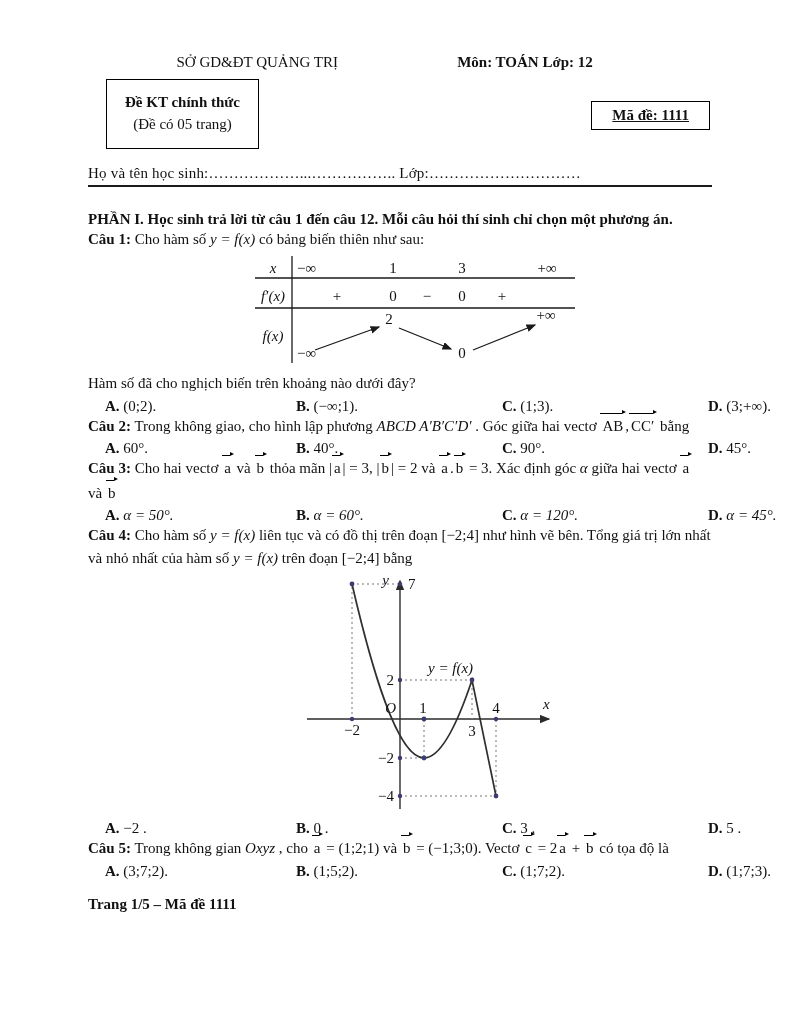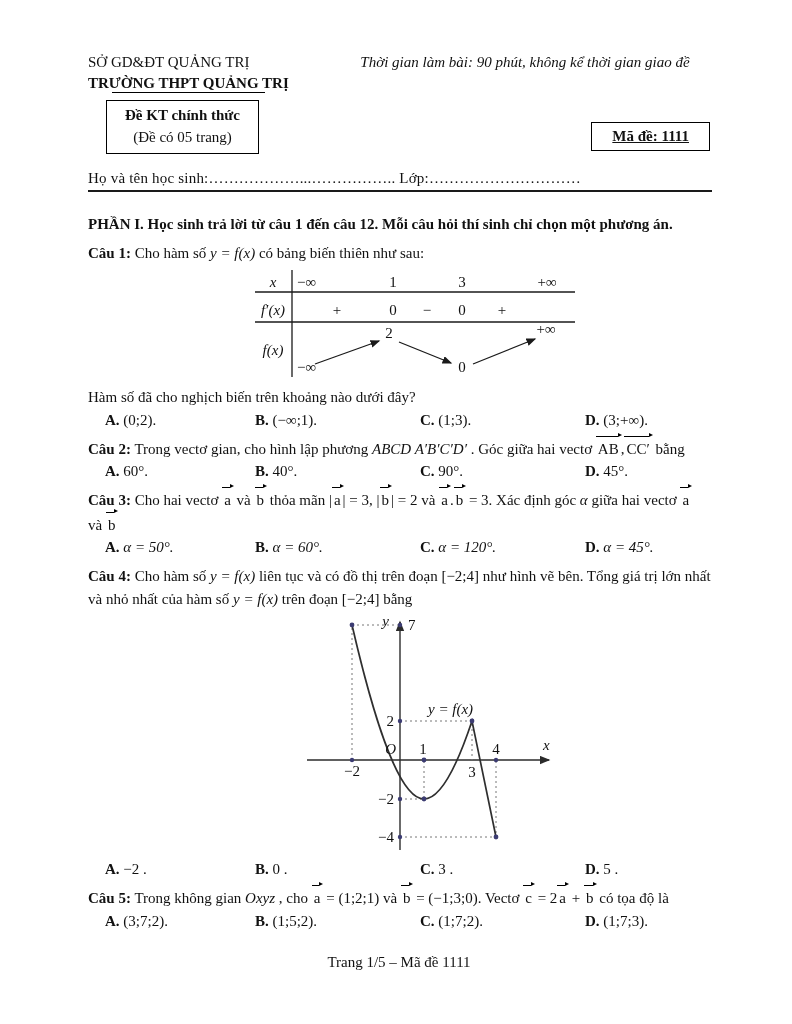--- a/index.html
+++ b/index.html
@@ -7,46 +7,46 @@
   body {
     font-family:"Liberation Serif","DejaVu Serif",serif;
     font-size:15px; color:#111;
     padding:52px 80px 0 88px;
   }
   .m { font-style:italic; }
   .b { font-weight:bold; }
 
   
   .hdr { display:flex; }
-  .hdr-left { width:250px; text-align:left; line-height:1.4; }
+  .hdr-left { width:250px; text-align:right; line-height:1.4; }
   .hdr-right { flex:1; text-align:center; line-height:1.4; }
   .school { font-weight:bold; position:relative; display:inline-block; }
   .school::after { content:""; position:absolute; left:12%; right:12%; bottom:1px; border-bottom:1.5px solid #000; }
   .exam-title { font-weight:bold; }
   .subject { font-weight:bold; }
   .time-note { font-style:italic; }
 
   .boxes { display:flex; justify-content:space-between; margin-top:6px; }
   .official-box {
-    margin-left:18px; border:1.8px solid #000; padding:4px 18px;
+    margin-left:18px; border:1.8px solid #000; padding:12px 18px;
     text-align:center; line-height:1.45; align-self:flex-start;
   }
   .code-box {
     border:1.8px solid #000; padding:5px 20px; font-weight:bold;
     align-self:flex-start; margin-top:22px; margin-right:2px;text-decoration:underline;
   }
 
   .student-line { margin-top:16px; letter-spacing:.2px; }
   .rule { border-bottom:2px solid #1a1a1a; margin-top:3px; }
 
   .part-heading { margin-top:24px;font-weight:bold; }
-  .q { margin-top:9px; line-height:1.5; text-align:left; }
+  .q { line-height:1.5; text-align:left; }
   .q2line { margin-top:2px; line-height:1.5; }
 
-  .answers { display:grid; grid-template-columns:150px 165px 165px 1fr; padding-left:17px; margin-top:3px; }
+  .answers { display:grid; grid-template-columns:150px 165px 165px 1fr; padding-left:17px; margin-top:3px;gap:41px; }
   .ans { white-space:nowrap; }
 
   
   .vec { position:relative; display:inline-block; padding:0 2px; }
   .vec::before { content:""; position:absolute; left:0; right:3px; top:-2px; border-top:1.2px solid #000; }
   .vec::after {
     content:""; position:absolute; right:-1px; top:-4.6px; width:0; height:0;
     border-left:4.5px solid #000; border-top:2.6px solid transparent; border-bottom:2.6px solid transparent;
   }
 
@@ -54,32 +54,31 @@
   .graph-wrap { margin:2px 0 0 207px; }
   svg text { font-family:"Liberation Serif","DejaVu Serif",serif; font-size:15px; fill:#111; }
   svg .ti { font-style:italic; }
   svg .tl { stroke:#1a1a1a; stroke-width:1.3; }
   svg .arrowline { stroke:#1a1a1a; stroke-width:1.3; }
   svg .axis { stroke:#2b2b2b; stroke-width:1.4; }
   svg .dotline { stroke:#767676; stroke-width:1; stroke-dasharray:2,3; fill:none; }
   svg .curve { stroke:#2f2f2f; stroke-width:1.7; fill:none; }
   svg .pt { fill:#3c3c72; }
 
-  .footer { text-align:center; margin-top:24px; padding-right:2px; }
+  .footer { text-align:left; margin-top:16px; padding-right:2px;font-weight:bold; }
 </style>
 </head>
 <body>
 
 <div class="hdr">
   <div class="hdr-left">
     <div>SỞ GD&amp;ĐT QUẢNG TRỊ</div>
-    <div><span class="school">TRƯỜNG THPT QUẢNG TRỊ</span></div>
   </div>
   <div class="hdr-right">
-    <div class="time-note">Thời gian làm bài: 90 phút, không kể thời gian giao đề</div>
+    <div class="subject">Môn: TOÁN   Lớp: 12</div>
   </div>
 </div>
 
 <div class="boxes">
   <div class="official-box">
     <div class="b">Đề KT chính thức</div>
     <div>(Đề có 05 trang)</div>
   </div>
   <div class="code-box">Mã đề: 1111</div>
 </div>
@@ -124,21 +123,21 @@
 </div>
 
 <p class="q2line">Hàm số đã cho nghịch biến trên khoảng nào dưới đây?</p>
 <div class="answers">
   <span class="ans"><b>A.</b> <span>(0;2).</span></span>
   <span class="ans"><b>B.</b> <span>(−∞;1).</span></span>
   <span class="ans"><b>C.</b> <span>(1;3).</span></span>
   <span class="ans"><b>D.</b> <span>(3;+∞).</span></span>
 </div>
 
-<p class="q"><b>Câu 2:</b><span> Trong vectơ gian, cho hình lập phương </span><span class="m">ABCD A′B′C′D′</span><span> . Góc giữa hai vectơ </span><span class="vec">AB</span><span>,</span><span class="vec">CC′</span><span> bằng</span></p>
+<p class="q"><b>Câu 2:</b><span> Trong không giao, cho hình lập phương </span><span class="m">ABCD A′B′C′D′</span><span> . Góc giữa hai vectơ </span><span class="vec">AB</span><span>,</span><span class="vec">CC′</span><span> bằng</span></p>
 <div class="answers">
   <span class="ans"><b>A.</b> <span>60°.</span></span>
   <span class="ans"><b>B.</b> <span>40°.</span></span>
   <span class="ans"><b>C.</b> <span>90°.</span></span>
   <span class="ans"><b>D.</b> <span>45°.</span></span>
 </div>
 
 <p class="q"><b>Câu 3:</b><span> Cho hai vectơ </span><span class="vec">a</span><span> và </span><span class="vec">b</span><span> thỏa mãn </span><span>|</span><span class="vec">a</span><span>| = 3, </span><span>|</span><span class="vec">b</span><span>| = 2 và </span><span class="vec">a</span><span>.</span><span class="vec">b</span><span> = 3. Xác định góc </span><span class="m">α</span><span> giữa hai vectơ </span><span class="vec">a</span></p>
 <p class="q2line"><span>và </span><span class="vec">b</span></p>
 <div class="answers">

